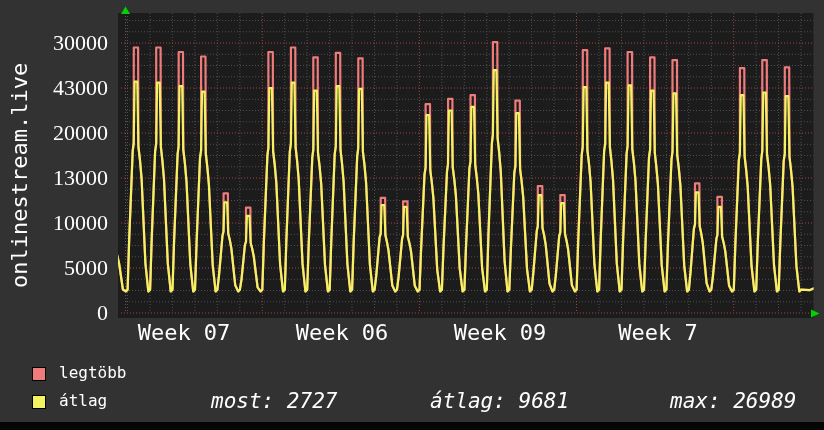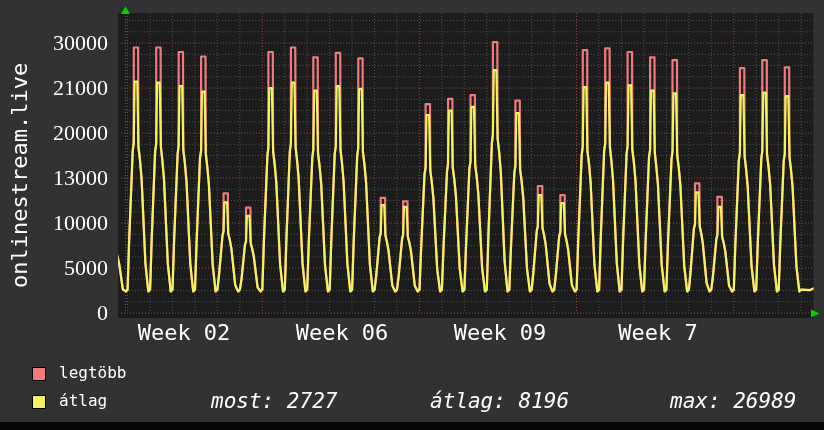--- a/index.html
+++ b/index.html
@@ -117,30 +117,30 @@
     </g>
 </svg>
 
 <div id="vertical-title">onlinestream.live</div>
 
 <div class="ytick" style="top:300px">0</div>
 <div class="ytick" style="top:255px">5000</div>
 <div class="ytick" style="top:210px">10000</div>
 <div class="ytick" style="top:165px">13000</div>
 <div class="ytick" style="top:120px">20000</div>
-<div class="ytick" style="top:75px">21000</div>
+<div class="ytick" style="top:75px">43000</div>
 <div class="ytick" style="top:30px">30000</div>
 
-<div class="xtick" style="left:104px">Week 02</div>
+<div class="xtick" style="left:104px">Week 07</div>
 <div class="xtick" style="left:262px">Week 06</div>
 <div class="xtick" style="left:420px">Week 09</div>
 <div class="xtick" style="left:578px">Week 7</div>
 
 <div class="legend-swatch" id="swatch-max" style="top: 367px; background: rgb(239, 123, 123);"></div>
 <div class="legend-label" style="top:360px">legtöbb</div>
 <div class="legend-swatch" id="swatch-avg" style="top: 395px; background: rgb(243, 242, 97);"></div>
 <div class="legend-label" style="top:388px">átlag</div>
 
 <div class="stat" style="left:211px">most: 2727</div>
-<div class="stat" style="left:430px">átlag: 8196</div>
+<div class="stat" style="left:430px">átlag: 9681</div>
 <div class="stat" style="left:670px">max: 26989</div>
 
 <div id="bottom-bar"></div>
 
 </body></html>

